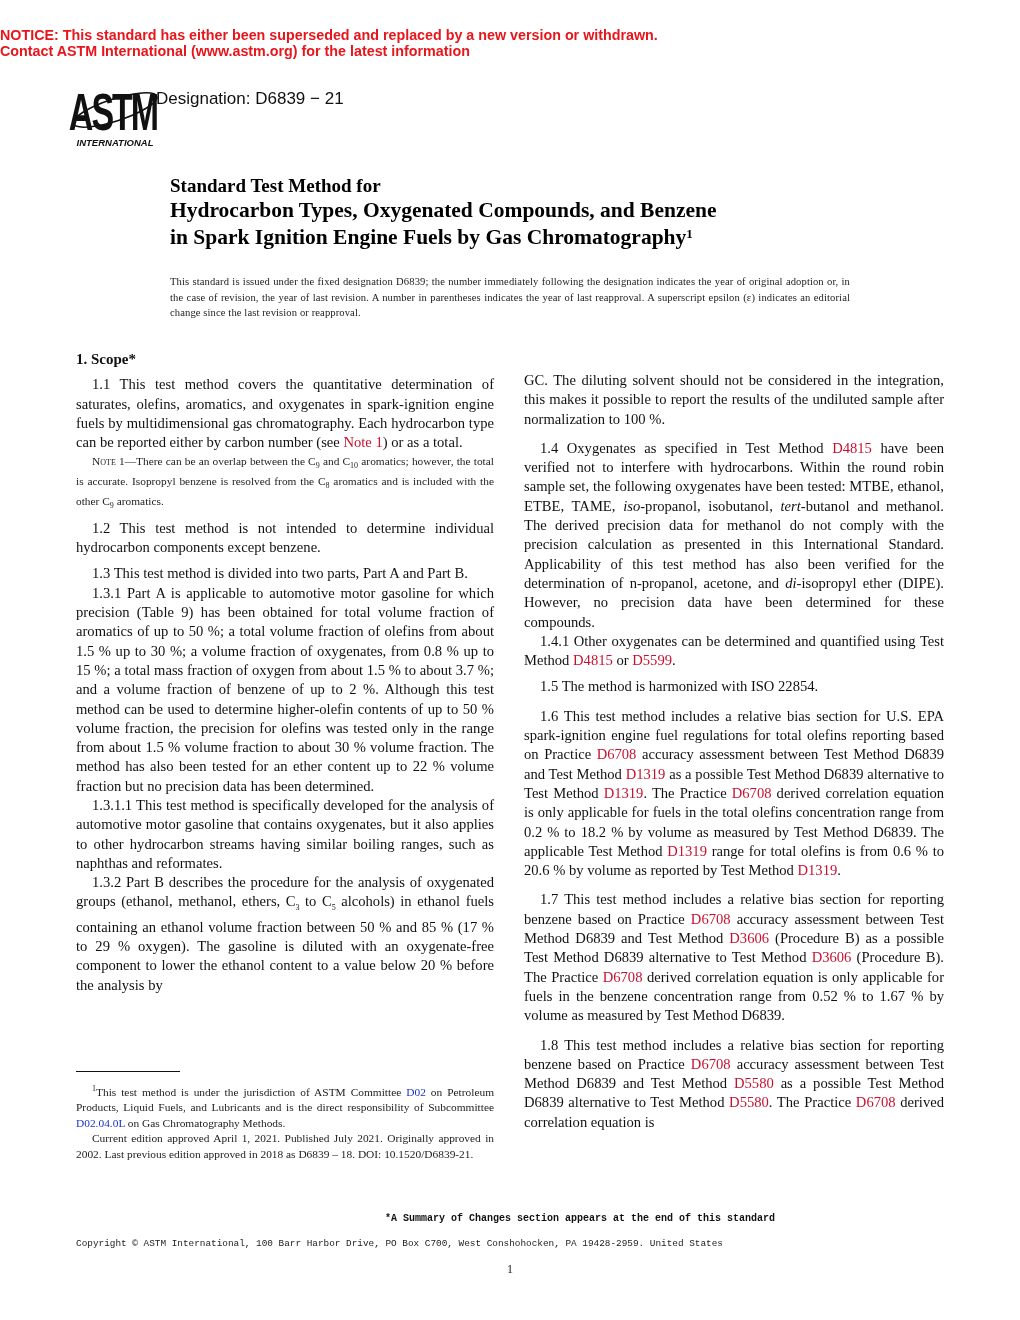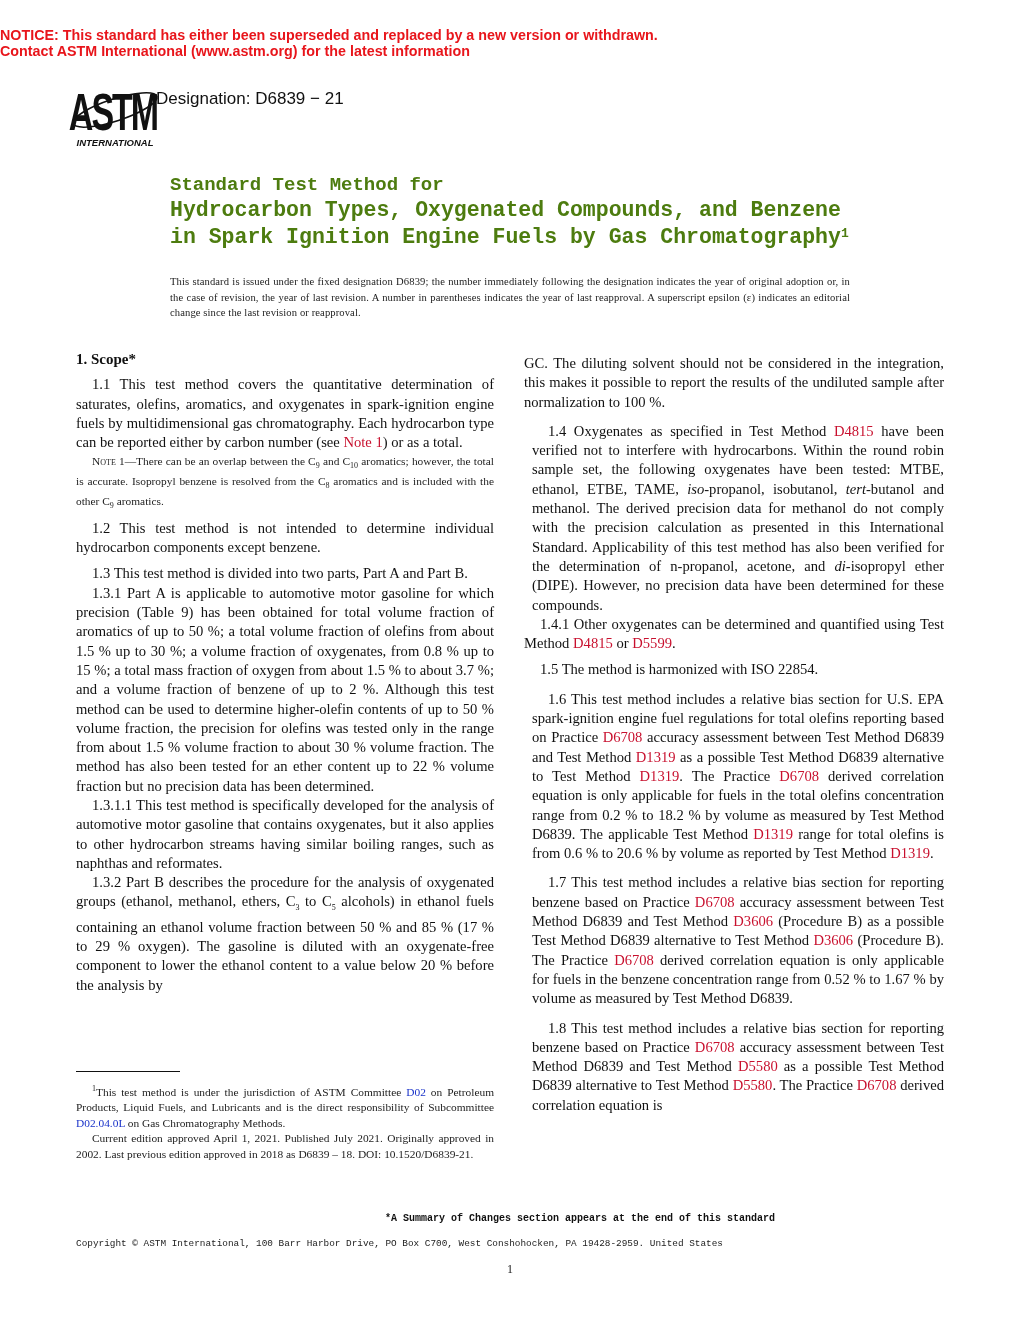--- a/index.html
+++ b/index.html
@@ -2,33 +2,33 @@
 <html><head>
 <meta charset="utf-8">
 <style>
   html, body { margin: 0; padding: 0; background: #ffffff; }
   body { width: 1020px; height: 1320px; position: relative; overflow: hidden; color: #111; }
   .notice { position: absolute; top: 27px; left: 0; width: 1020px; text-align: left;
     font-family: "Liberation Sans", sans-serif; font-weight: bold; color: #e8151b; font-size: 14.3px; line-height: 16px; }
   .logo { position: absolute; left: 66px; top: 70px; width: 98px; height: 78px; }
   .designation { position: absolute; left: 156px; top: 89px; font-family: "Liberation Sans", sans-serif;
     font-size: 17px; color: #111; }
-  .title { position: absolute; left: 170px; top: 174px; width: 720px; font-family: Liberation Mono, monospace;
-    font-weight: bold; color: #4d7c0f; }
+  .title { position: absolute; left: 170px; top: 174px; width: 720px; font-family: Liberation Serif, serif;
+    font-weight: bold; color: #000000; }
   .title .t1 { font-size: 19px; line-height: 23px; }
   .title .t2 { font-size: 21.5px; line-height: 27px; }
   .title sup { font-size: 13px; vertical-align: top; position: relative; top: -4px; }
   .issued { position: absolute; left: 170px; top: 274px; width: 680px; font-family: "Liberation Serif", serif;
     font-size: 10.6px; line-height: 15.5px; color: #222; text-align: justify; letter-spacing: 0.1px; }
   .col { position: absolute; font-family: "Liberation Serif", serif; font-size: 14.6px; line-height: 19.3px; color: #111; }
   .col.left { left: 76px; top: 350px; width: 418px; }
-  .col.right { left: 524px; top: 354px; width: 420px; }
+  .col.right { left: 524px; top: 371px; width: 420px; }
   .col p { margin: 0; text-align: justify; text-indent: 16px; hyphens: none; }
   .col p.gap { margin-top: 7px; }
-  .col p.gapl { margin-top: 10px; margin-left: 8px; }
+  .col p.gapl { margin-top: 10px; }
   .col .noindent { text-indent: 0; }
   h2.scope { margin: 0 0 6px 0; font-size: 15px; font-weight: bold; font-family: "Liberation Serif", serif; }
   .note { font-size: 11.4px; line-height: 15.5px; text-align: justify; text-indent: 16px; margin: 2px 0 5px 0; color: #222; }
   .note .sc { font-variant: small-caps; }
   .link { color: #c8102e; }
   .link-blue { color: #1a33c9; }
   sub { font-size: 8px; }
   .fn-rule { position: absolute; left: 76px; top: 1071px; width: 104px; border-top: 1px solid #111; }
   .footnote { position: absolute; left: 76px; top: 1081px; width: 418px; font-family: "Liberation Serif", serif;
     font-size: 11.4px; line-height: 15.5px; color: #222; }

